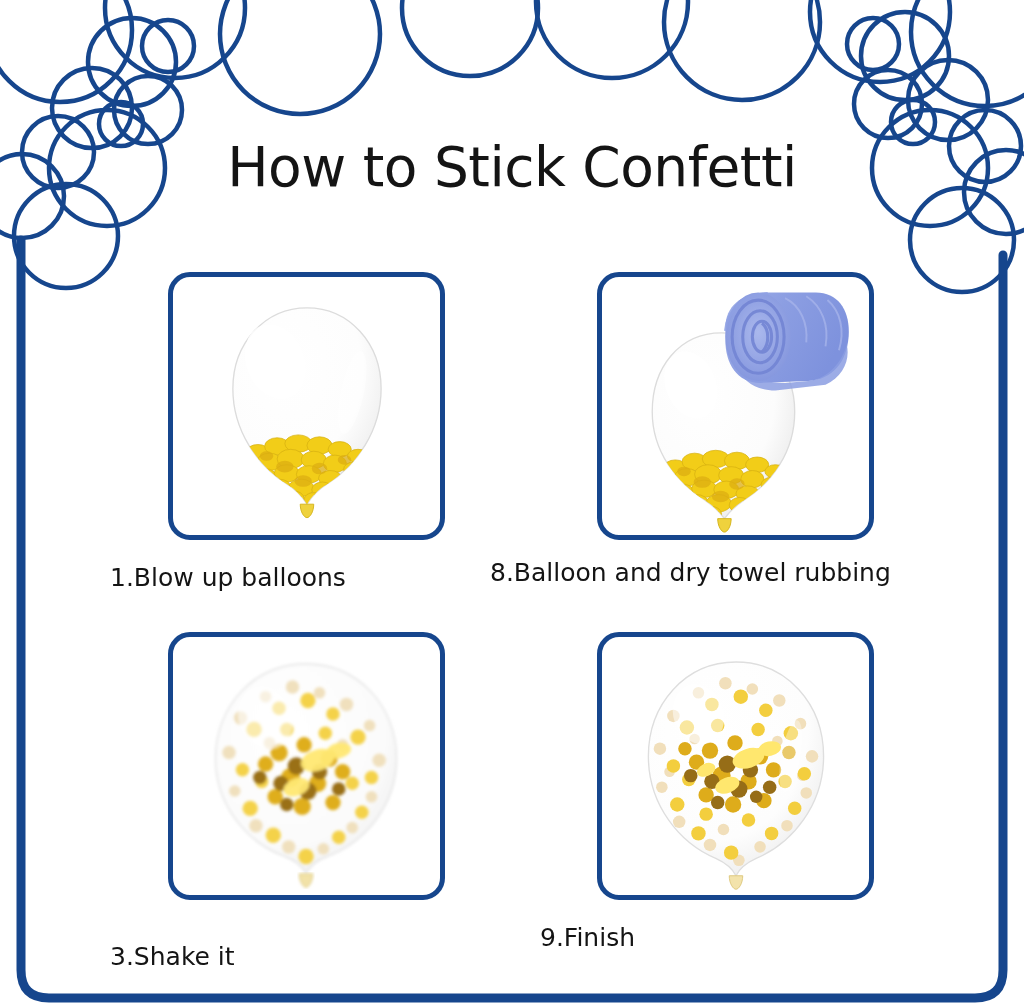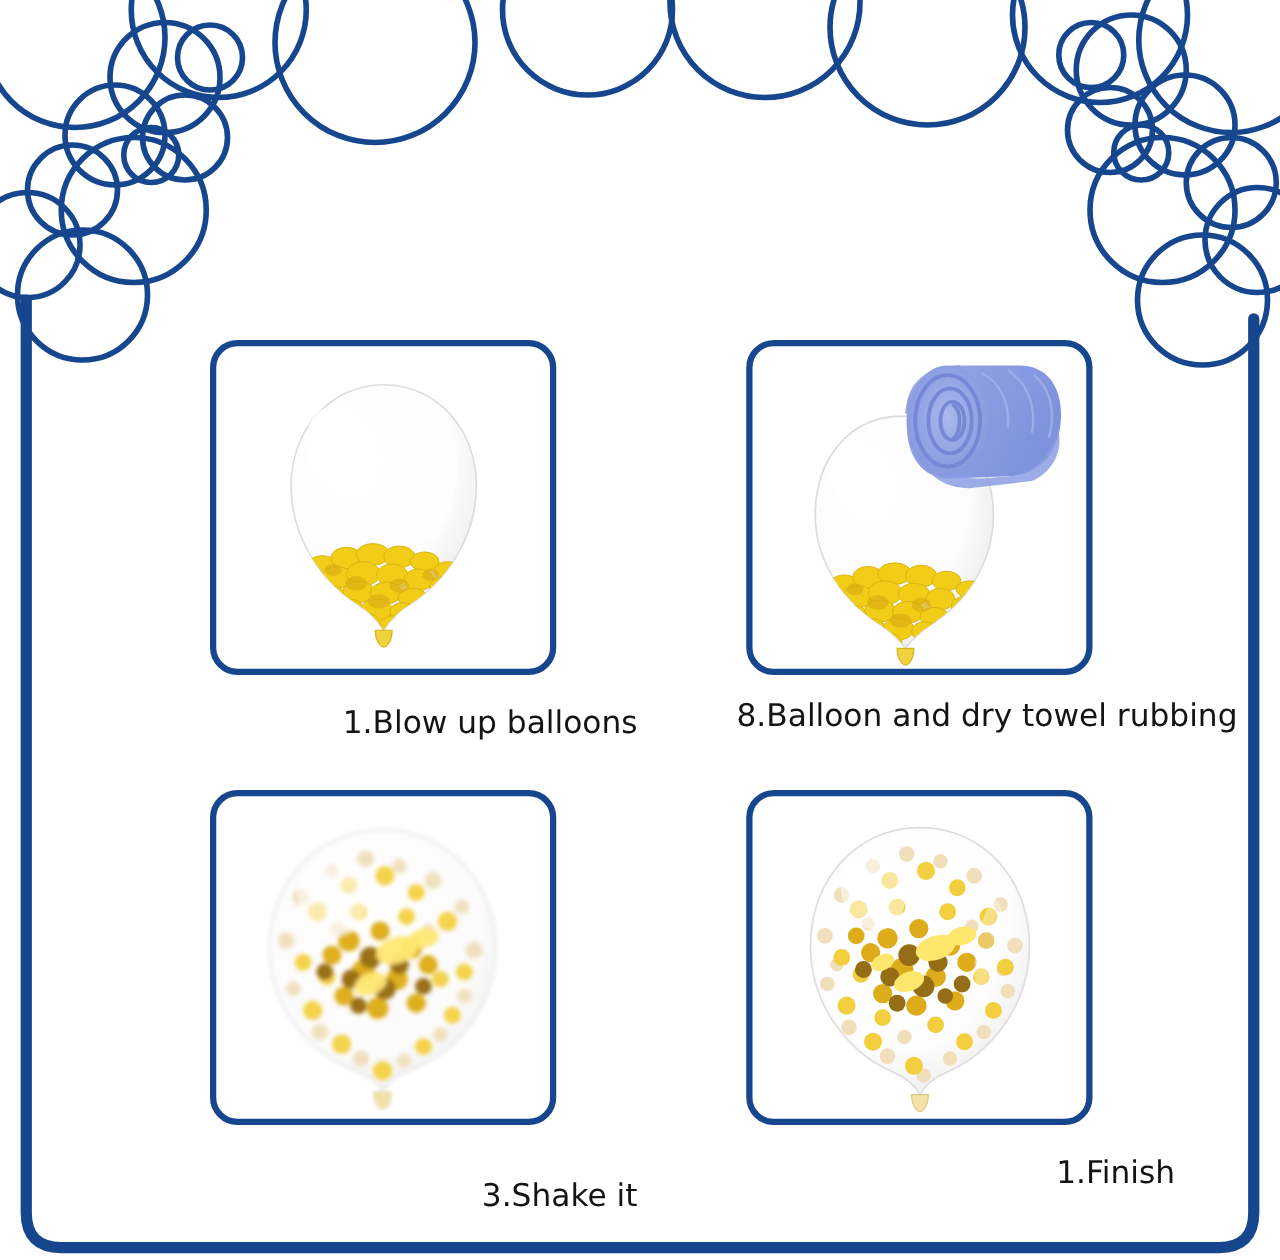--- a/index.html
+++ b/index.html
@@ -51,21 +51,21 @@
   .panel {
     position: absolute;
     border: 5px solid #16468d;
     border-radius: 22px;
     background: #ffffff;
     box-sizing: border-box;
     overflow: hidden;
   }
   .caption {
     position: absolute;
-    text-align: right;
+    text-align: left;
     color: #141414;
     font-size: 25px;
     line-height: 29px;
     font-family: "DejaVu Sans", sans-serif;
     white-space: nowrap;
   }
   .caption.wrap { white-space: normal; }
 
   
   #step-1 .panel { left: 168px;  top: 272px; width: 277px; height: 268px; }
@@ -129,20 +129,21 @@
 
       <g stroke-width="4.5">
         <circle cx="168" cy="46" r="26"></circle>
         <circle cx="121" cy="124" r="22"></circle>
         <circle cx="873" cy="44" r="26"></circle>
         <circle cx="913" cy="122" r="22"></circle>
       </g>
     </g>
   </svg>
 
+  <div id="page-title">How to Stick Confetti</div>
 
   <div class="step" id="step-1">
     <div class="panel">
       <svg class="art" viewBox="0 0 277 268" xmlns="http://www.w3.org/2000/svg">
         <defs>
           <radialGradient id="b1body" cx="38%" cy="30%" r="78%">
             <stop offset="0%" stop-color="#ffffff"></stop>
             <stop offset="62%" stop-color="#fdfdfd"></stop>
             <stop offset="100%" stop-color="#e9e9e9"></stop>
           </radialGradient>
@@ -469,16 +470,16 @@
             <ellipse cx="174" cy="116" rx="12" ry="7.5" transform="rotate(-12 174 116)"></ellipse>
             <ellipse cx="130" cy="154" rx="13" ry="8" transform="rotate(-20 130 154)"></ellipse>
             <ellipse cx="108" cy="138" rx="10" ry="6.5" transform="rotate(-25 108 138)"></ellipse>
           </g>
         </g>
         <path d="M132,248 C132,256 136,262 139,262 C142,262 146,256 146,248 Z" fill="#f3e3ab" stroke="#dec97f" stroke-width="1"></path>
         <ellipse cx="100" cy="80" rx="26" ry="32" fill="#ffffff" opacity="0.5" transform="rotate(-20 100 80)"></ellipse>
         <ellipse cx="196" cy="124" rx="10" ry="38" fill="#ffffff" opacity="0.35" transform="rotate(10 196 124)"></ellipse>
       </svg>
     </div>
-    <div class="caption">1.Finish</div>
+    <div class="caption">9.Finish</div>
   </div>
 
 </div>
 
 </body></html>

